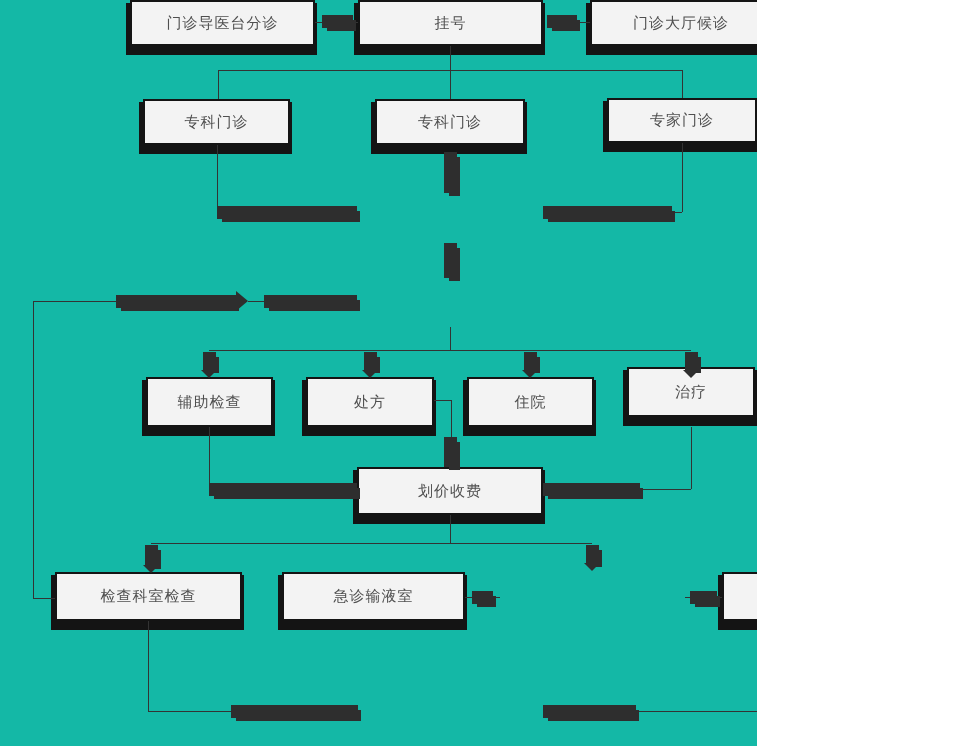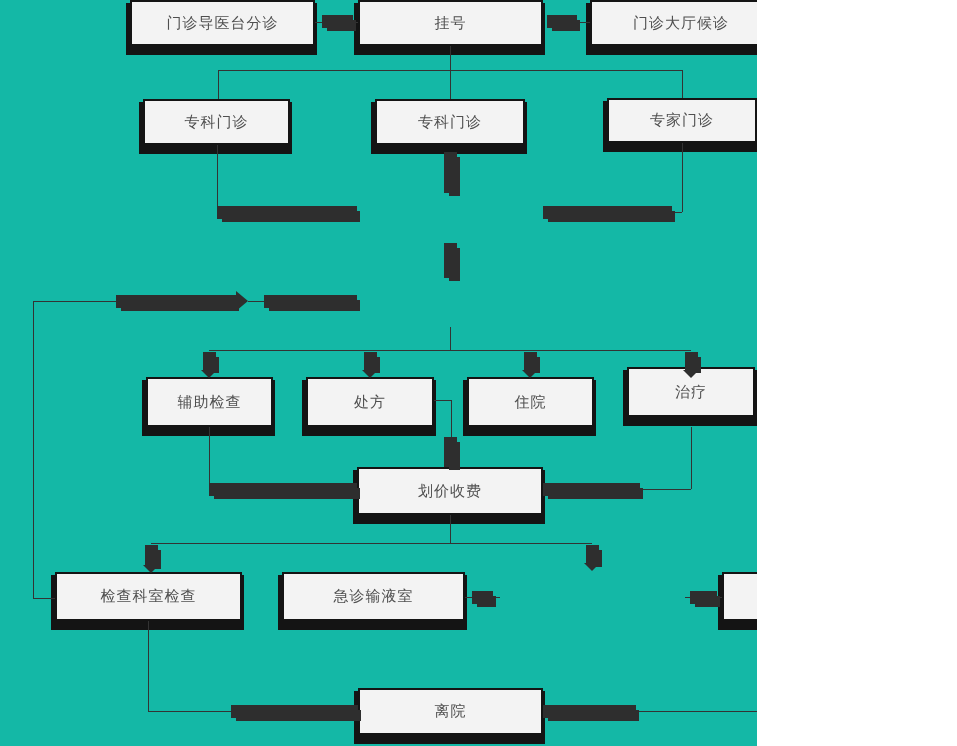--- a/index.html
+++ b/index.html
@@ -63,23 +63,20 @@
     </div>
     <div class="box" style="left: 55px; top: 572px; width: 187px; height: 49px;">
       <span>检查科室检查</span>
     </div>
     <div class="box" style="left: 282px; top: 572px; width: 183px; height: 49px;">
       <span>急诊输液室</span>
     </div>
     <div class="box" style="left: 722px; top: 572px; width: 185px; height: 49px;">
       <span>注射</span>
     </div>
-    <div class="box" style="left: 358px; top: 688px; width: 185px; height: 47px;">
-      <span>离院</span>
-    </div>
     <div class="hline" style="left: 315px; top: 22px; width: 7px;"></div>
     <div class="hline" style="left: 353px; top: 22px; width: 5px;"></div>
     <div class="hline" style="left: 577px; top: 22px; width: 13px;"></div>
     <div class="hline" style="left: 218px; top: 70px; width: 464px;"></div>
     <div class="hline" style="left: 672px; top: 212px; width: 10px;"></div>
     <div class="hline" style="left: 209px; top: 350px; width: 482px;"></div>
     <div class="hline" style="left: 33px; top: 301px; width: 83px;"></div>
     <div class="hline" style="left: 248px; top: 301px; width: 16px;"></div>
     <div class="hline" style="left: 434px; top: 400px; width: 17px;"></div>
     <div class="hline" style="left: 640px; top: 489px; width: 51px;"></div>

